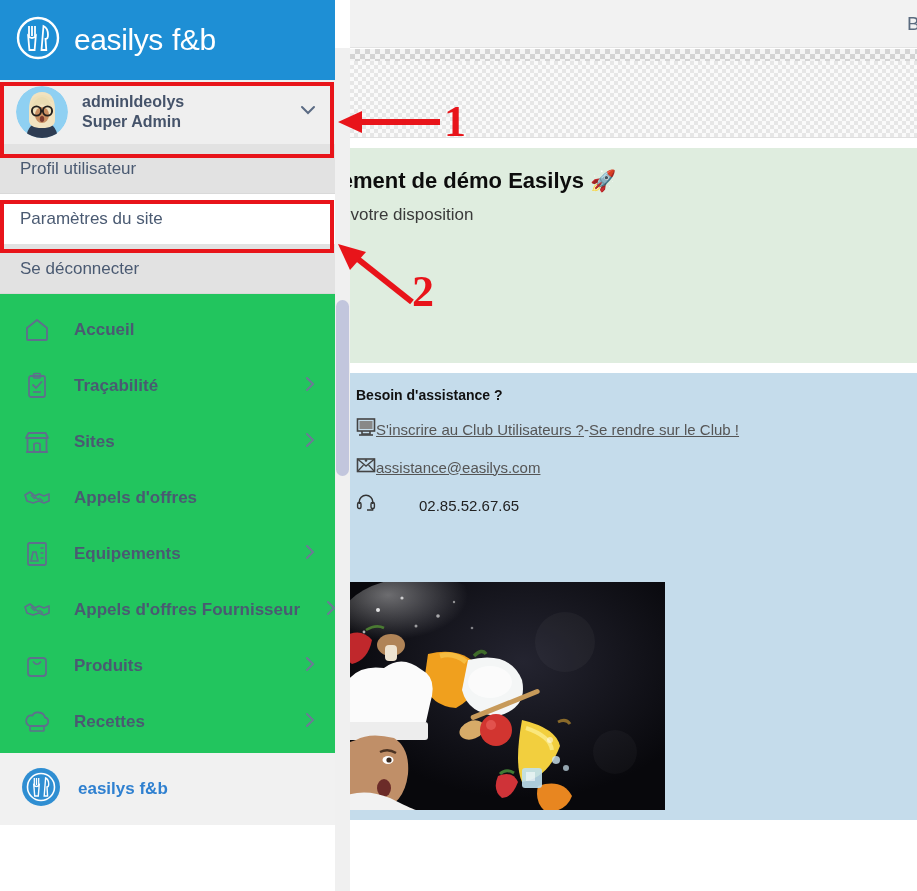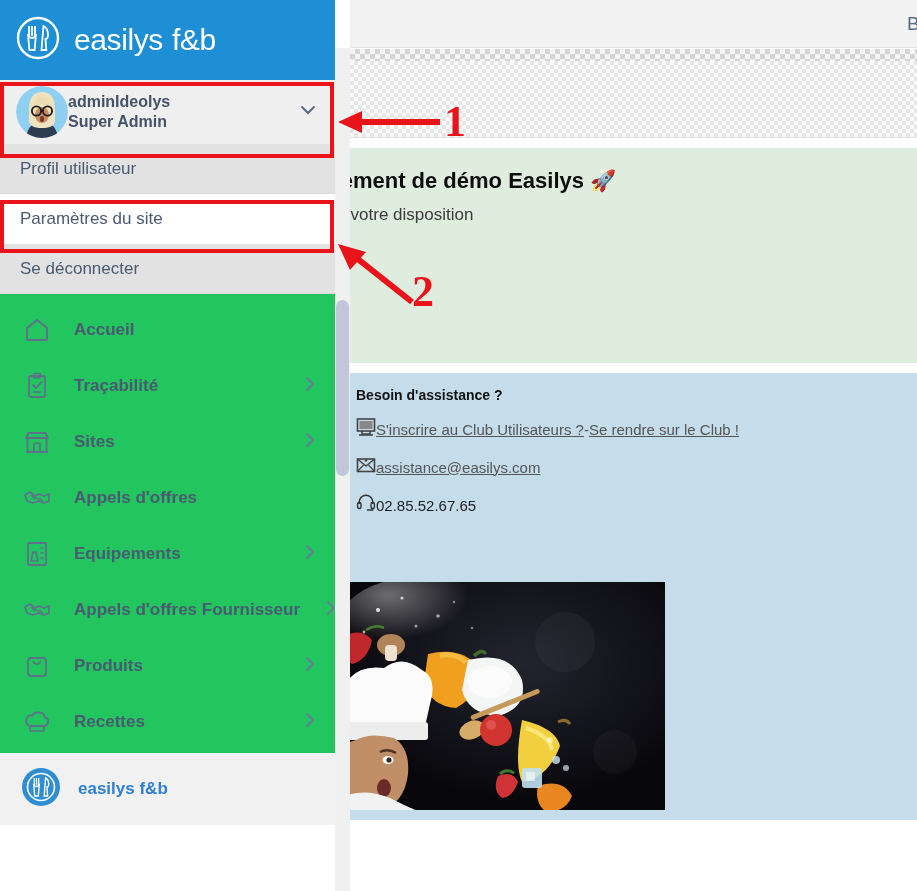--- a/index.html
+++ b/index.html
@@ -66,21 +66,21 @@
   .banner-assist h3 {
     font-size: 14px; font-weight: bold; color: #111; margin-bottom: 14px;
     font-family: "Liberation Sans", sans-serif; padding-left: 0px;
   }
   .assist-row { display: flex; align-items: center; margin-bottom: 14px; }
   .assist-row svg { flex: 0 0 auto; }
   .assist-link {
     font-size: 15px; color: #555; text-decoration: underline; cursor: pointer;
   }
   .assist-sep { font-size: 15px; color: #555; }
-  .assist-text { font-size: 15px; color: #222; }
+  .assist-text { font-size: 15px; color: #222; margin-left: 43px; }
 
   .chef-photo {
     position: absolute; left: 0px; top: 582px; width: 315px; height: 228px;
     background: #0c0c10; overflow: hidden;
   }
   .photo-pane-bg {
     position: absolute; left: 0; top: 558px; width: 567px; height: 262px;
     background: #c5dceb;
   }
 
@@ -118,21 +118,21 @@
   }
   .sb-logo-mark { flex: 0 0 auto; }
   .sb-wordmark {
     color: #fff; font-size: 30px; letter-spacing: -0.4px; font-weight: 500;
     font-family: "Liberation Sans", sans-serif;
   }
   .sb-wordmark .fb { margin-left: 9px; }
 
   .user-card {
     height: 64px; background: #efefef; display: flex; align-items: center;
-    padding: 0 16px 0 16px; gap: 0; cursor: pointer;
+    padding: 0 16px 0 16px; gap: 14px; cursor: pointer;
   }
   .avatar { flex: 0 0 auto; width: 52px; height: 52px; border-radius: 50%; overflow:hidden; }
   .user-names { flex: 1 1 auto; line-height: 1.25; }
   .user-login { font-size: 16px; color: #45536a; font-weight: 600; }
   .user-role  { font-size: 16px; color: #45536a; font-weight: 700; }
   .chev-down { flex: 0 0 auto; color: #5b6b84; }
 
   .menu-simple {
     height: 50px; display: flex; align-items: center; padding-left: 20px;
     font-size: 17px; color: #4a5a72; background: #e2e2e2; cursor: pointer;

